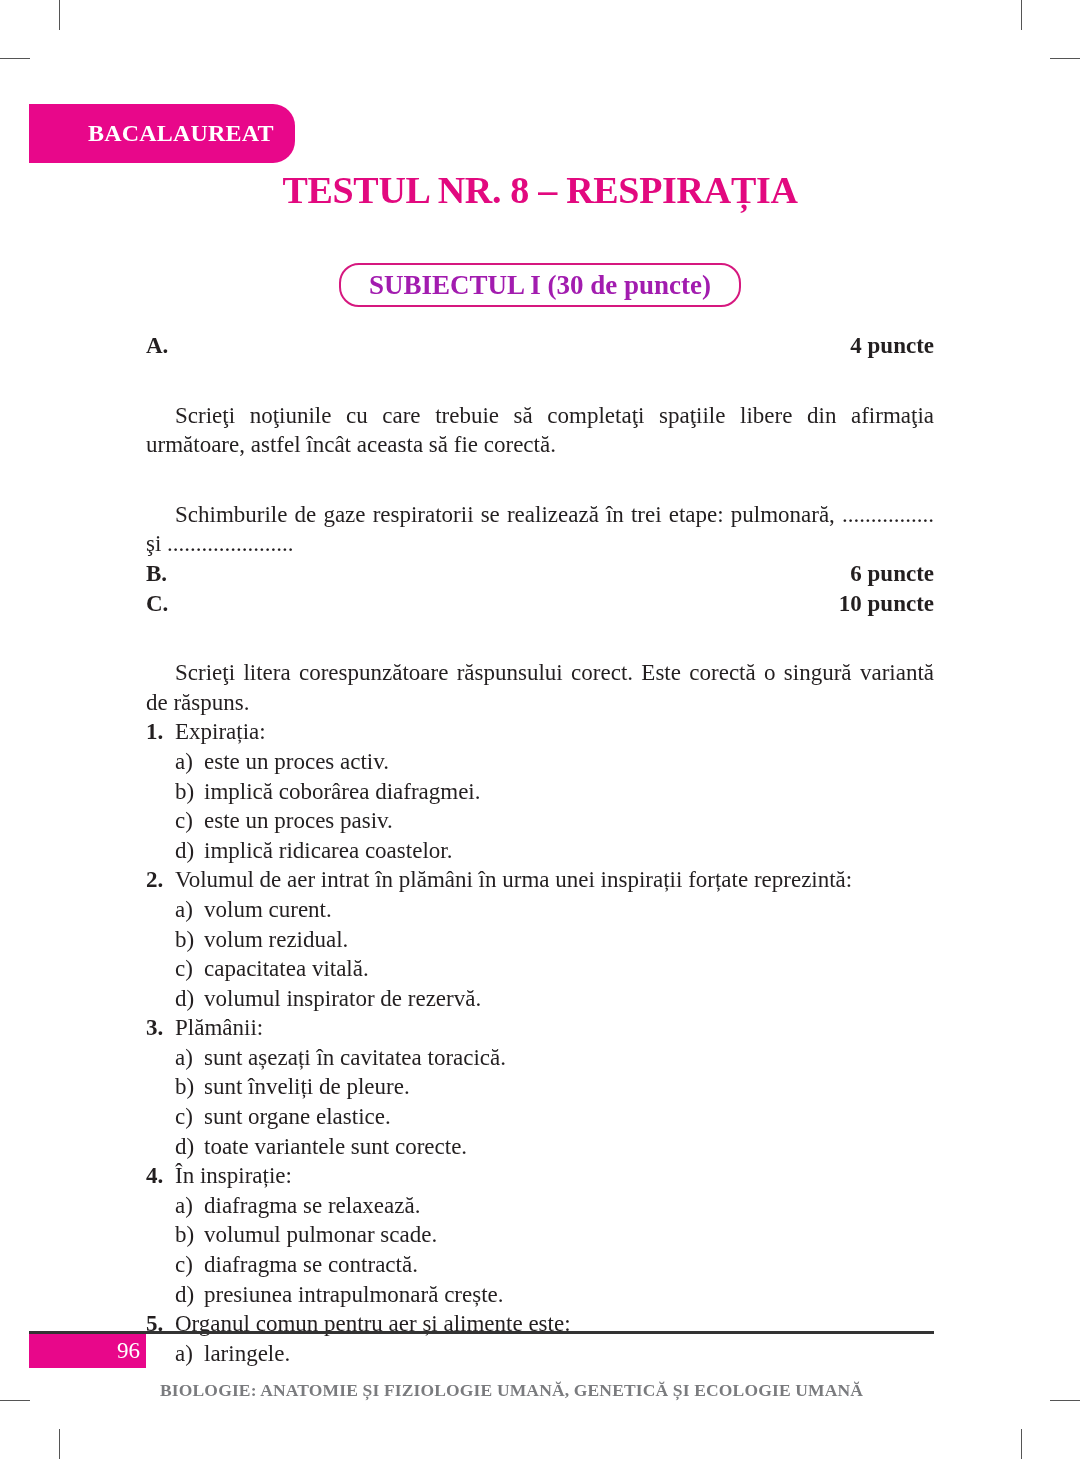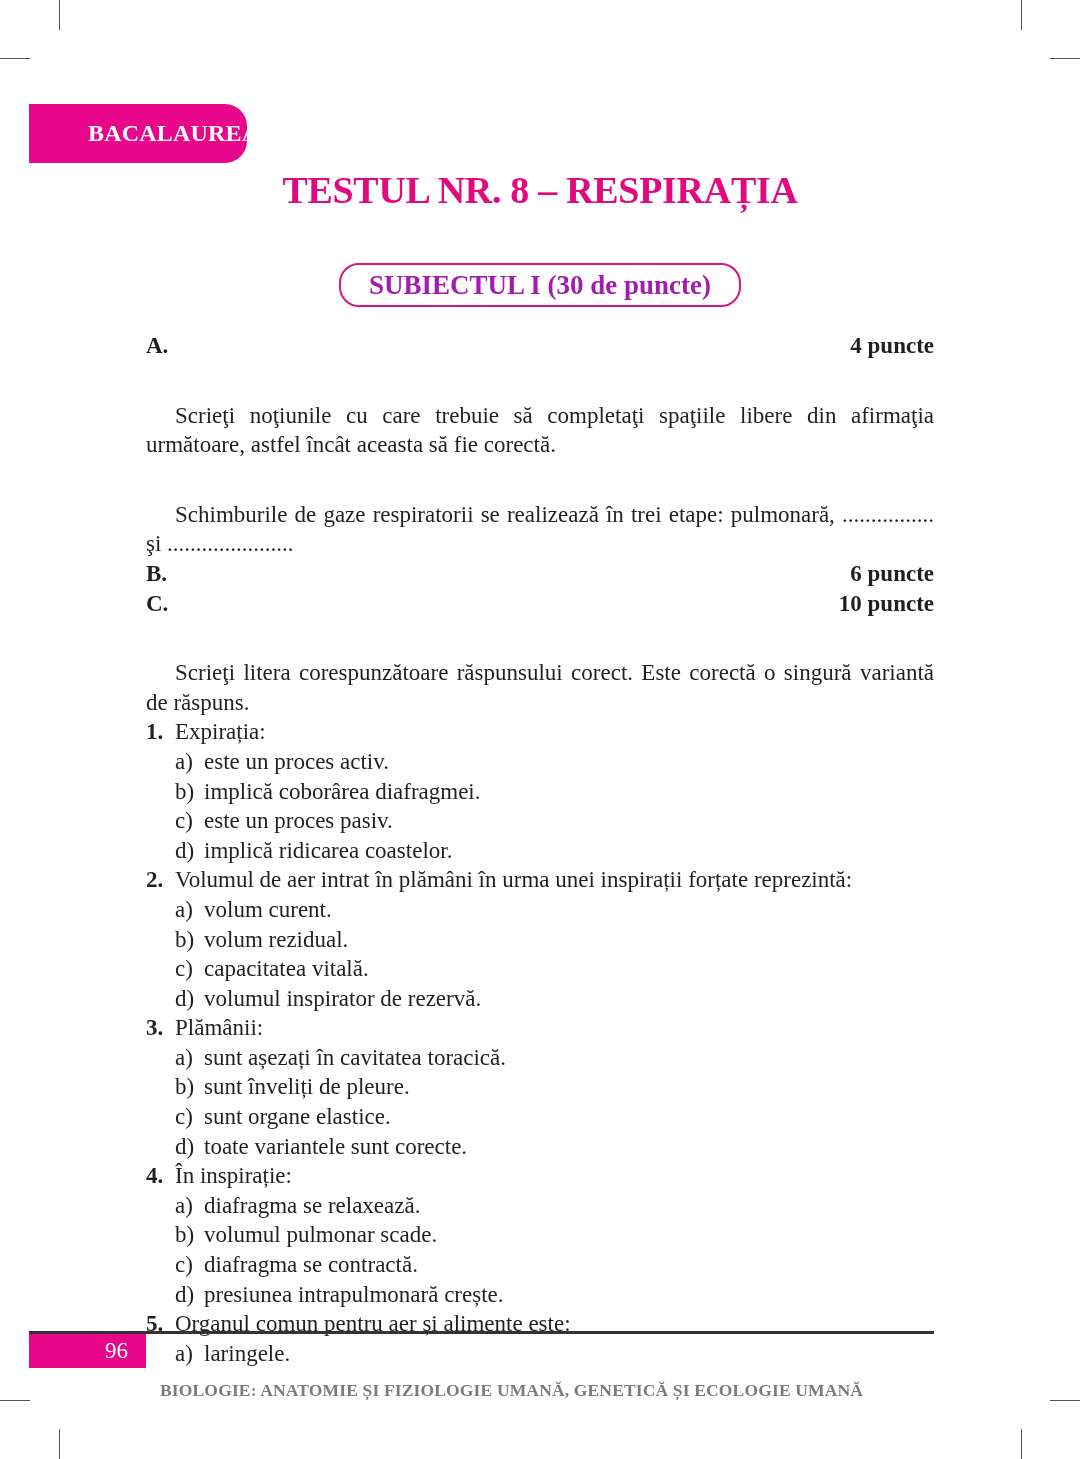--- a/index.html
+++ b/index.html
@@ -6,21 +6,21 @@
   body {
     width: 1080px; height: 1459px; position: relative; overflow: hidden;
     background: #ffffff; color: #231f20;
     font-family: "Liberation Serif", "DejaVu Serif", serif;
   }
   .crop { position: absolute; background: #555; }
   .crop.v { width: 1px; }
   .crop.h { height: 1px; }
 
   .tab {
-    position: absolute; left: 29px; top: 104px; width: 218px; height: 59px;
+    position: absolute; left: 29px; top: 104px; width: 266px; height: 59px;
     background: #e8078a; border-radius: 0 22px 22px 0;
     color: #fff; font-weight: bold; font-size: 24px; letter-spacing: 0.2px;
     display: flex; align-items: center; padding-left: 59px; box-sizing: border-box;
   }
   .title {
     position: absolute; left: 0; right: 0; top: 168px; text-align: center;
     color: #e2097f; font-weight: bold; font-size: 38px; letter-spacing: -0.3px;
   }
   .pill {
     position: absolute; left: 339px; top: 263px; width: 402px; height: 44px;
@@ -38,21 +38,21 @@
   .q .num { font-weight: bold; width: 29px; flex: none; }
   .opt { padding-left: 29px; display: flex; }
   .opt .lt { width: 29px; flex: none; }
 
   .footer-rule {
     position: absolute; left: 29px; top: 1331px; width: 905px; height: 3px; background: #333;
   }
   .footer-page {
     position: absolute; left: 29px; top: 1334px; width: 117px; height: 34px;
     background: #e8078a; color: #fff; font-size: 23px;
-    display: flex; align-items: center; justify-content: flex-end; padding-right: 18px;
+    display: flex; align-items: center; justify-content: flex-end; padding-right: 6px;
     box-sizing: border-box;
   }
   .footer-text {
     position: absolute; left: 160px; top: 1340px; width: 774px;
     font-weight: bold; font-size: 17.5px; color: #7a7b7e; letter-spacing: 0.15px;
     white-space: nowrap;
     margin-top: 40px;
   }
 </style>
 </head>

